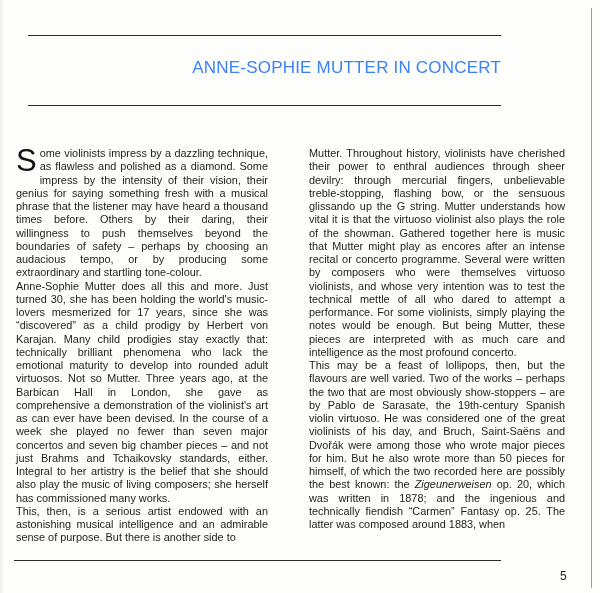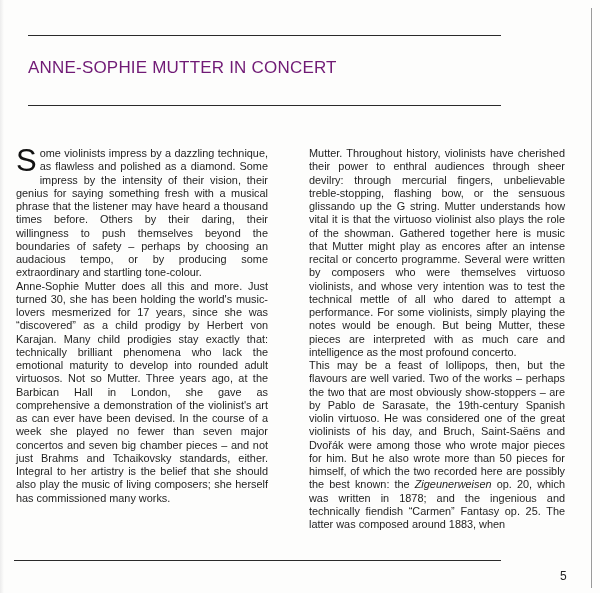--- a/index.html
+++ b/index.html
@@ -20,22 +20,22 @@
   }
   .rule {
     position: absolute; left: 28px; width: 473px; height: 1px;
     background: #2a2a2a;
   }
   .rule.top { top: 35px; }
   .rule.mid { top: 105px; }
   .rule.bottom { top: 560px; left: 14px; width: 487px; }
   .title {
     position: absolute; left: 28px; width: 473px; top: 58px;
-    text-align: left;
-    font-size: 17px; letter-spacing: 0.2px; color: #701a75;
+    text-align: right;
+    font-size: 17px; letter-spacing: 0.2px; color: #3b82f6;
   }
   .column {
     position: absolute; top: 147px; width: 252px;
     font-size: 10.9px; line-height: 13.25px;
     text-align: justify;
     color: #1e1e1e;
   }
   .column.left { left: 16px; }
   .column.right { left: 309px; width: 256px; }
   .column p { margin: 0; }
@@ -54,20 +54,21 @@
 <div class="page-edge-left"></div>
 <div class="page-edge-right"></div>
 
 <div class="rule top"></div>
 <div class="title">ANNE-SOPHIE MUTTER IN CONCERT</div>
 <div class="rule mid"></div>
 
 <div class="column left">
   <p><span class="dropcap">S</span><span>ome violinists impress by a dazzling technique, as flawless and polished as a diamond. Some impress by the intensity of their vision, their genius for saying something fresh with a musical phrase that the listener may have heard a thousand times before. Others by their daring, their willingness to push themselves beyond the boundaries of safety – perhaps by choosing an audacious tempo, or by producing some extraordinary and startling tone-colour.</span></p>
   <p>Anne-Sophie Mutter does all this and more. Just turned 30, she has been holding the world's music-lovers mesmerized for 17 years, since she was “discovered” as a child prodigy by Herbert von Karajan. Many child prodigies stay exactly that: technically brilliant phenomena who lack the emotional maturity to develop into rounded adult virtuosos. Not so Mutter. Three years ago, at the Barbican Hall in London, she gave as comprehensive a demonstration of the violinist's art as can ever have been devised. In the course of a week she played no fewer than seven major concertos and seven big chamber pieces – and not just Brahms and Tchaikovsky standards, either. Integral to her artistry is the belief that she should also play the music of living composers; she herself has commissioned many works.</p>
+  <p>This, then, is a serious artist endowed with an astonishing musical intelligence and an admirable sense of purpose. But there is another side to</p>
 </div>
 
 <div class="column right">
   <p>Mutter. Throughout history, violinists have cherished their power to enthral audiences through sheer devilry: through mercurial fingers, unbelievable treble-stopping, flashing bow, or the sensuous glissando up the G string. Mutter understands how vital it is that the virtuoso violinist also plays the role of the showman. Gathered together here is music that Mutter might play as encores after an intense recital or concerto programme. Several were written by composers who were themselves virtuoso violinists, and whose very intention was to test the technical mettle of all who dared to attempt a performance. For some violinists, simply playing the notes would be enough. But being Mutter, these pieces are interpreted with as much care and intelligence as the most profound concerto.</p>
   <p><span>This may be a feast of lollipops, then, but the flavours are well varied. Two of the works – perhaps the two that are most obviously show-stoppers – are by Pablo de Sarasate, the 19th-century Spanish violin virtuoso. He was considered one of the great violinists of his day, and Bruch, Saint-Saëns and Dvořák were among those who wrote major pieces for him. But he also wrote more than 50 pieces for himself, of which the two recorded here are possibly the best known: the </span><em>Zigeunerweisen</em><span> op. 20, which was written in 1878; and the ingenious and technically fiendish “Carmen” Fantasy op. 25. The latter was composed around 1883, when</span></p>
 </div>
 
 <div class="rule bottom"></div>
 <div class="page-number">5</div>
 

